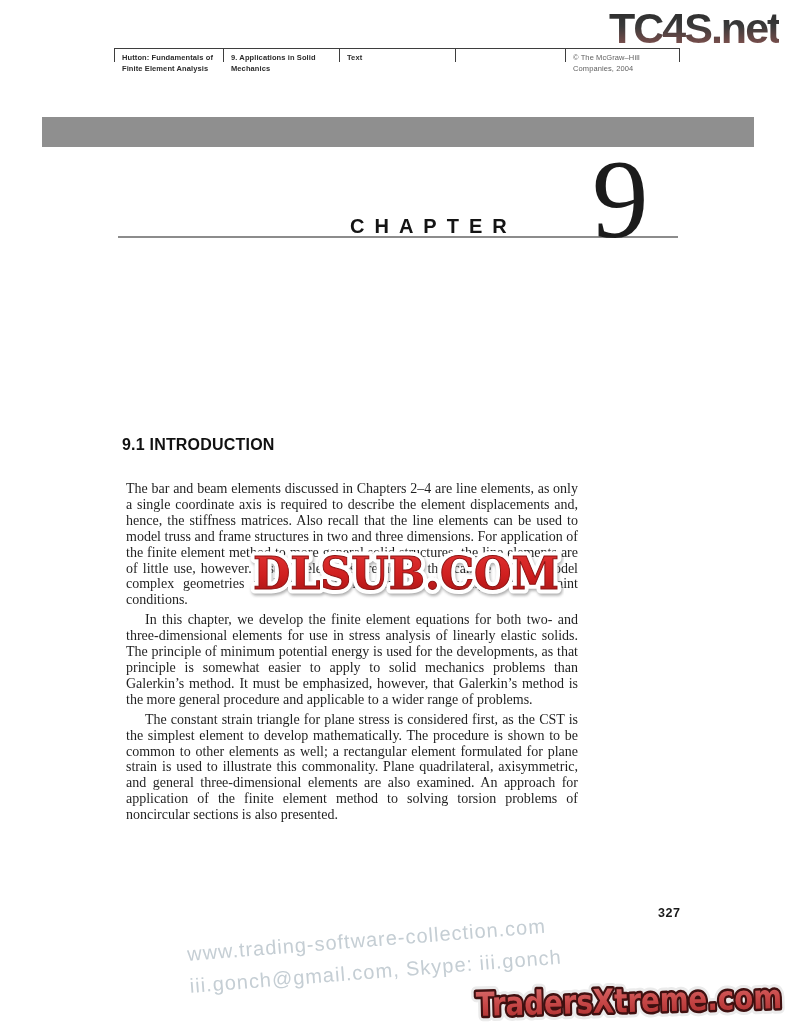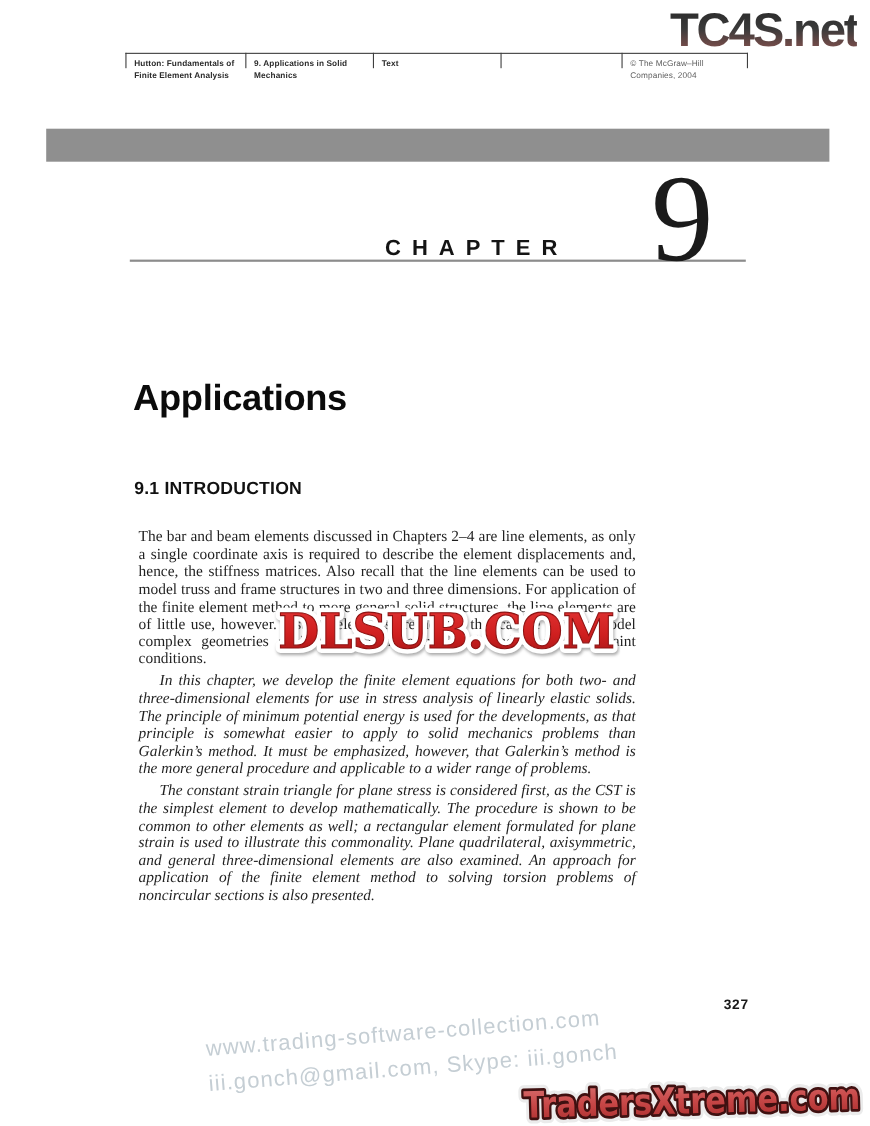--- a/index.html
+++ b/index.html
@@ -33,21 +33,21 @@
   .chap-title{position:absolute;left:121px;top:342px;font-size:33px;font-weight:bold;
               line-height:40px;letter-spacing:-0.3px;color:#0b0b0b;}
   .sec-head{position:absolute;left:122px;top:436px;font-size:16px;font-weight:bold;
             letter-spacing:0.2px;color:#111;}
 
   
   .body-text{position:absolute;left:122px;top:477px;width:460px;
              font-family:"Liberation Serif",serif;font-size:14px;line-height:15.9px;
              text-align:justify;color:#1f1f1f;}
   .body-text p{margin:4px;}
-  .body-text p.indent{text-indent:19px;font-style:italic;}
+  .body-text p.indent{text-indent:19px;}
 
   
   .wm-dlsub{position:absolute;left:248px;top:510px;width:316px;height:58px;margin-top:35px;}
 
   
   .page-num{position:absolute;left:658px;top:906px;font-size:12.5px;font-weight:bold;
             letter-spacing:0.6px;color:#1a1a1a;}
 
   
   .wm-trading{position:absolute;left:186px;top:938px;transform:rotate(-4.5deg);
@@ -89,21 +89,20 @@
 
   <div class="wm-tc4s">TC4S.net</div>
 
   <div class="gray-bar"></div>
 
   <div class="chapter-rule"></div>
   <div class="chapter-word">CHAPTER</div>
   <div class="chapter-num">9</div>
 
   <div class="chap-title">
-    <div>Applications</div>
   </div>
 
   <div class="sec-head">9.1 INTRODUCTION</div>
 
   <div class="body-text">
     <p>The bar and beam elements discussed in Chapters 2–4 are line elements, as only a single coordinate axis is required to describe the element displacements and, hence, the stiffness matrices. Also recall that the line elements can be used to model truss and frame structures in two and three dimensions. For application of the finite element method to more general solid structures, the line elements are of little use, however. Instead, elements are needed that can be used to model complex geometries subjected to various types of loading and constraint conditions.</p>
     <p class="indent">In this chapter, we develop the finite element equations for both two- and three-dimensional elements for use in stress analysis of linearly elastic solids. The principle of minimum potential energy is used for the developments, as that principle is somewhat easier to apply to solid mechanics problems than Galerkin’s method. It must be emphasized, however, that Galerkin’s method is the more general procedure and applicable to a wider range of problems.</p>
     <p class="indent">The constant strain triangle for plane stress is considered first, as the CST is the simplest element to develop mathematically. The procedure is shown to be common to other elements as well; a rectangular element formulated for plane strain is used to illustrate this commonality. Plane quadrilateral, axisymmetric, and general three-dimensional elements are also examined. An approach for application of the finite element method to solving torsion problems of noncircular sections is also presented.</p>
   </div>
 

